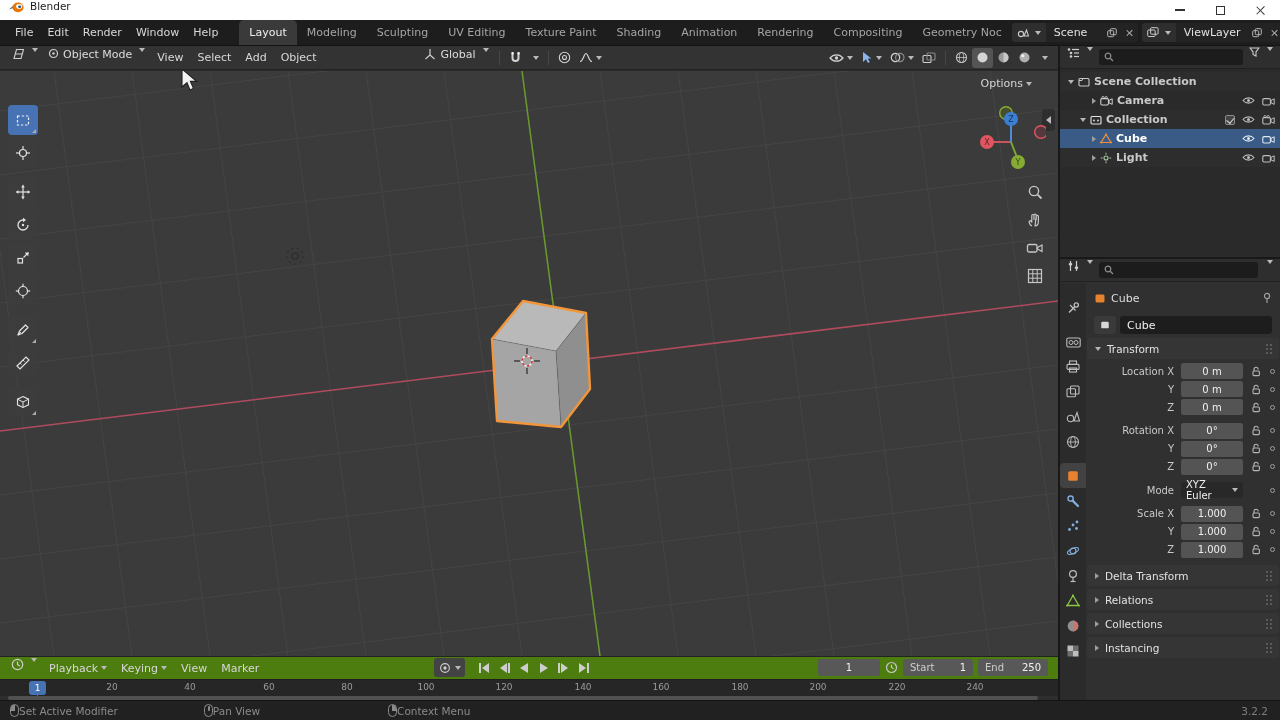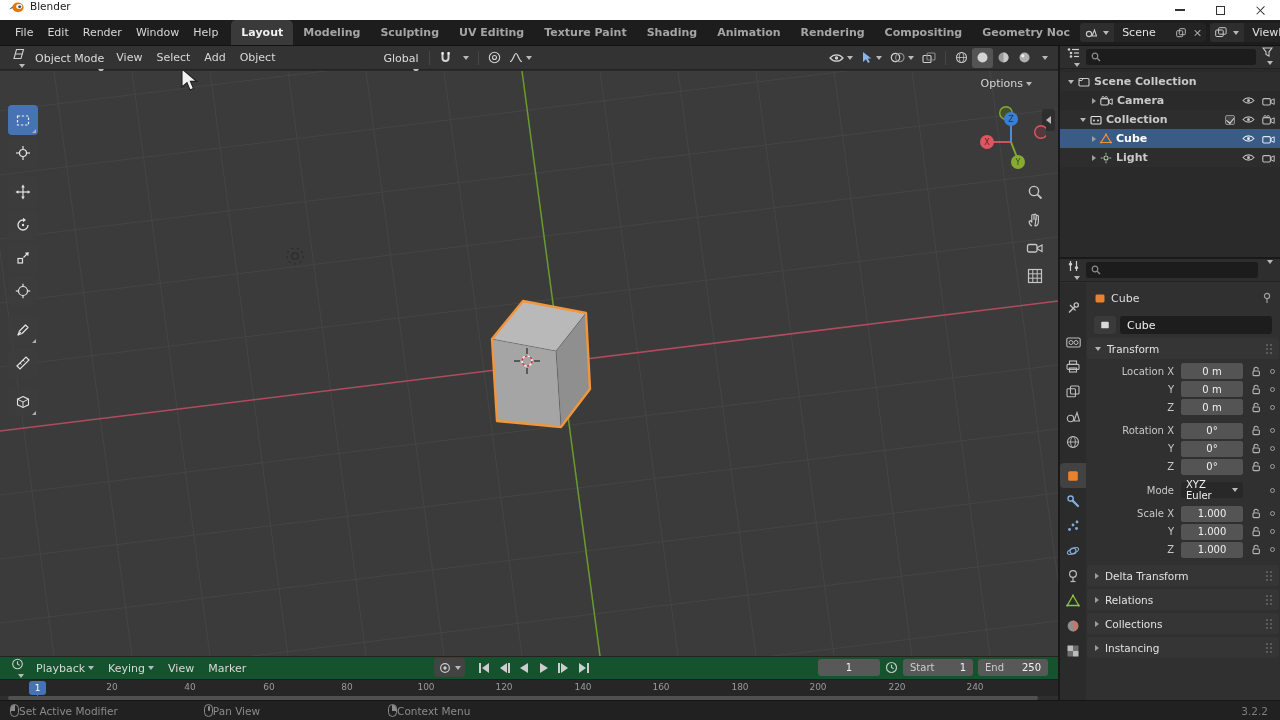--- a/index.html
+++ b/index.html
@@ -14,21 +14,21 @@
   .wc { width:40px; height:100%; display:flex; align-items:center; justify-content:center; }
   .wc-min { width:10px; height:1.4px; background:#333; }
   .wc-max { width:9px; height:9px; border:1.2px solid #333; }
   .wc-close { position:relative; width:11px; height:11px; }
   .wc-close::before,.wc-close::after { content:""; position:absolute; left:5px; top:0; width:1.4px; height:11px; background:#333; }
   .wc-close::before { transform:rotate(45deg); } .wc-close::after { transform:rotate(-45deg); }
 
   
   .topbar { position:absolute; left:0; top:20px; width:1280px; height:26px; background:#1d1d1d; display:flex; align-items:center; border-bottom:1px solid #131313; }
   .tb-menu { padding:4px 7px; line-height:25px; color:#d8d8d8; cursor:default; }
-  .workspaces { display:flex; height:100%; margin-left:6px; align-items:flex-start;font-weight:bold; }
+  .workspaces { display:flex; height:100%; margin-left:14px; align-items:flex-start; }
   .ws { padding:0 10px; line-height:25px; color:#a5a5a5; white-space:nowrap; }
   .ws.active { background:#3a3a3a; color:#f0f0f0; border-radius:5px 5px 0 0; }
   .tb-widgets { margin-left:auto; display:flex; align-items:center; gap:4px; padding-right:8px; }
   .tbw { display:flex; align-items:center; height:19px; }
   .tbw-btn { display:flex; align-items:center; gap:3px; background:#2e2e2e; border-radius:3px 0 0 3px; height:19px; padding:0 5px; }
   .tbw-name { background:#232323; height:19px; display:flex; align-items:center; padding:0 8px; color:#e2e2e2; min-width:58px; }
   .tbw-ic { display:flex; align-items:center; justify-content:center; width:17px; height:19px; background:#232323; }
   .tbw-ic:last-child { border-radius:0 3px 3px 0; }
   .xcross { position:relative; width:8px; height:8px; }
   .xcross::before,.xcross::after { content:""; position:absolute; left:3.6px; top:0; width:1.2px; height:8px; background:#b5b5b5; }
@@ -36,21 +36,21 @@
 
   .carat { width:0; height:0; border-left:3.2px solid transparent; border-right:3.2px solid transparent; border-top:4px solid #b9b9b9; display:inline-block; margin-left:3px; flex:none; }
   .tri-right { width:0; height:0; border-top:3.5px solid transparent; border-bottom:3.5px solid transparent; border-left:4.5px solid #9e9e9e; display:inline-block; flex:none; }
   .tri-down { width:0; height:0; border-left:3.5px solid transparent; border-right:3.5px solid transparent; border-top:4.5px solid #b5b5b5; display:inline-block; flex:none; }
   .vsep { width:1px; height:14px; background:#464646; margin:0 5px; flex:none; }
 
   
   .editor-col { position:absolute; left:0; top:46px; width:1058px; height:654px; }
 
   .toolheader { position:absolute; left:0; top:0; width:1058px; height:24px; background:#333333; border-bottom:1px solid #232323; display:flex; align-items:center; padding:0 6px; }
-  .th-btn { display:flex; align-items:flex-end; gap:4px; padding:0 5px; height:20px; border-radius:3px; color:#dcdcdc; white-space:nowrap;flex-direction:column; }
+  .th-btn { display:flex; align-items:flex-start; gap:4px; padding:0 5px; height:20px; border-radius:3px; color:#dcdcdc; white-space:nowrap; }
   .th-menu { padding:0 7px; color:#d8d8d8; }
   .th-right { margin-left:auto; display:flex; align-items:center; }
   .th-iconbtn { display:flex; align-items:center; padding:0 4px; height:20px; }
   .th-iconbtn.active { background:#545454; border-radius:3px; }
 
   
   .viewport { position:absolute; left:0; top:25px; width:1058px; height:585px; background:#3b3b3b; overflow:hidden; }
   .vp-canvas { position:absolute; left:0; top:0; }
   .vp-text { position:absolute; left:60px; top:32px; color:#c9c9c9; font-size:11px; line-height:17px; text-shadow:0 1px 2px rgba(0,0,0,.4); }
   .vp-options { position:absolute; right:26px; top:6px; display:flex; align-items:center; color:#d6d6d6; }
@@ -62,21 +62,21 @@
   .tool.active { background:#4772b3; }
   .tool.gap { margin-top:6px; }
   .subtri { position:absolute; right:2px; bottom:2px; width:0; height:0; border-left:4px solid transparent; border-bottom:4px solid #aeaeae; }
 
   .nav-gizmo { position:absolute; right:12px; top:34px; }
   .vp-navicons { position:absolute; right:14px; top:112px; display:flex; flex-direction:column; gap:10px; align-items:center; }
 
   .mouse-cursor { position:absolute; left:178px; top:-4px; }
 
   
-  .timeline { position:absolute; left:0; top:610px; width:1058px; height:44px; background:#14532d; border-top:1px solid #232323; }
+  .timeline { position:absolute; left:0; top:610px; width:1058px; height:44px; background:#4d7c0f; border-top:1px solid #232323; }
   .tl-header { height:22px; display:flex; align-items:center; padding:0 6px; }
   .tl-menu { display:flex; align-items:center; padding:0 7px; color:#d8d8d8; }
   .tl-transport { position:absolute; left:434px; top:1px; display:flex; align-items:center; gap:1px; }
   .tp-btn { width:19px; height:19px; display:flex; align-items:center; justify-content:center; border-radius:2px; }
   .tp-rec { display:flex; align-items:center; background:#434343; border-radius:3px; padding:0 4px; height:19px; margin-right:8px; }
   .tl-fields { position:absolute; right:10px; top:2px; display:flex; align-items:center; gap:5px; }
   .tl-field { background:#585858; border-radius:3px; height:17px; display:flex; align-items:center; justify-content:center; color:#f2f2f2; font-size:10px; }
   .tl-frame { width:62px; }
   .tl-se { width:70px; justify-content:space-between; padding:0 7px; }
   .tl-se .lab { color:#cdcdcd; }

